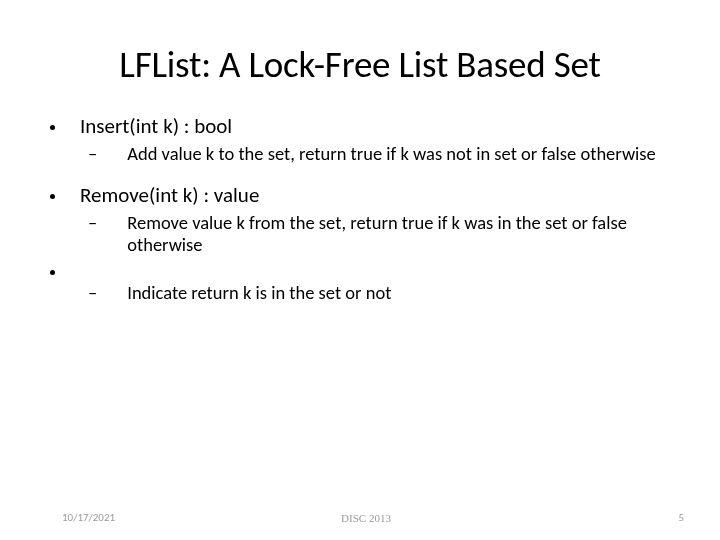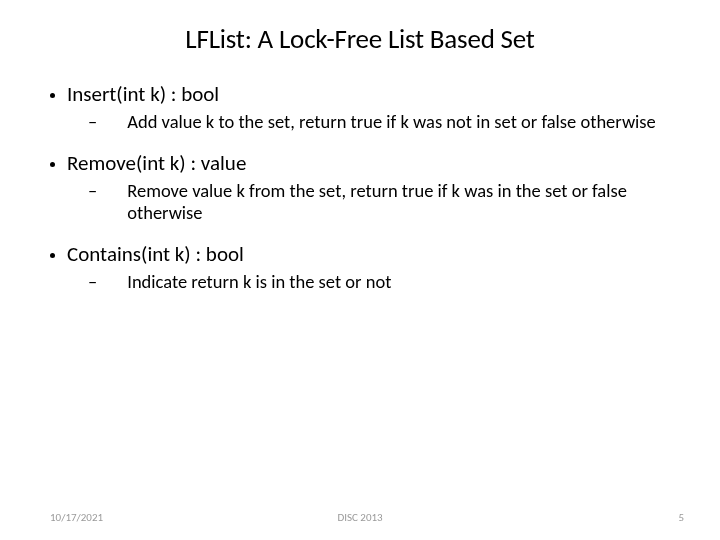--- a/index.html
+++ b/index.html
@@ -10,39 +10,41 @@
     body {
       width: 720px;
       height: 540px;
       background: #ffffff;
       font-family: Calibri, "Segoe UI", Arial, sans-serif;
       color: #000000;
       position: relative;
       padding: 0;
     }
     .title {
-      font-size: 27px;
+      font-size: 37px;
       font-weight: 400;
       text-align: center;
       padding-top: 22px;
       padding-bottom: 18px;
       padding-left: 60px;
       padding-right: 60px;
       letter-spacing: -0.2px;
+      margin-top: 20px;
     }
     .content {
       padding-left: 50px;
       padding-right: 44px;
     }
     .bullet-main {
       font-size: 21px;
       margin-top: 18px;
       margin-bottom: 4px;
       display: flex;
       align-items: baseline;
+      gap: 13px;
     }
     .bullet-main:first-child {
       margin-top: 8px;
     }
     .bullet-main .dot {
       display: inline-block;
       width: 5px;
       height: 5px;
       background: #000;
       border-radius: 50%;
@@ -64,34 +66,35 @@
       margin-right: 8px;
       flex-shrink: 0;
     }
     .bullet-sub .text {
       flex: 1;
       margin-left: 22px;
     }
     .footer {
       position: absolute;
       bottom: 16px;
-      left: 0;
+      left: 12px;
       right: 0;
       display: flex;
       justify-content: space-between;
       align-items: center;
       padding-left: 50px;
       padding-right: 36px;
       font-size: 11px;
       color: #9a9a9a;
     }
     .footer-center {
       position: absolute;
       left: 50%;
       transform: translateX(-50%);
+      font-family: Liberation Serif, serif;
     }
   </style>
 </head>
 <body>
 
 <div class="title">LFList: A Lock-Free List Based Set</div>
 
 <div class="content">
   <div class="bullet-main">
     <span class="dot"></span>
@@ -106,21 +109,20 @@
     <span class="dot"></span>
     <span>Remove(int k) : value</span>
   </div>
   <div class="bullet-sub">
     <span class="dash">–</span>
     <span class="text">Remove value k from the set, return true if k was in the set or false otherwise</span>
   </div>
 
   <div class="bullet-main">
     <span class="dot"></span>
-    <span>Contains(int k) : bool</span>
   </div>
   <div class="bullet-sub">
     <span class="dash">–</span>
     <span class="text">Indicate return k is in the set or not</span>
   </div>
 </div>
 
 <div class="footer">
   <span>10/17/2021</span>
   <span class="footer-center">DISC 2013</span>

